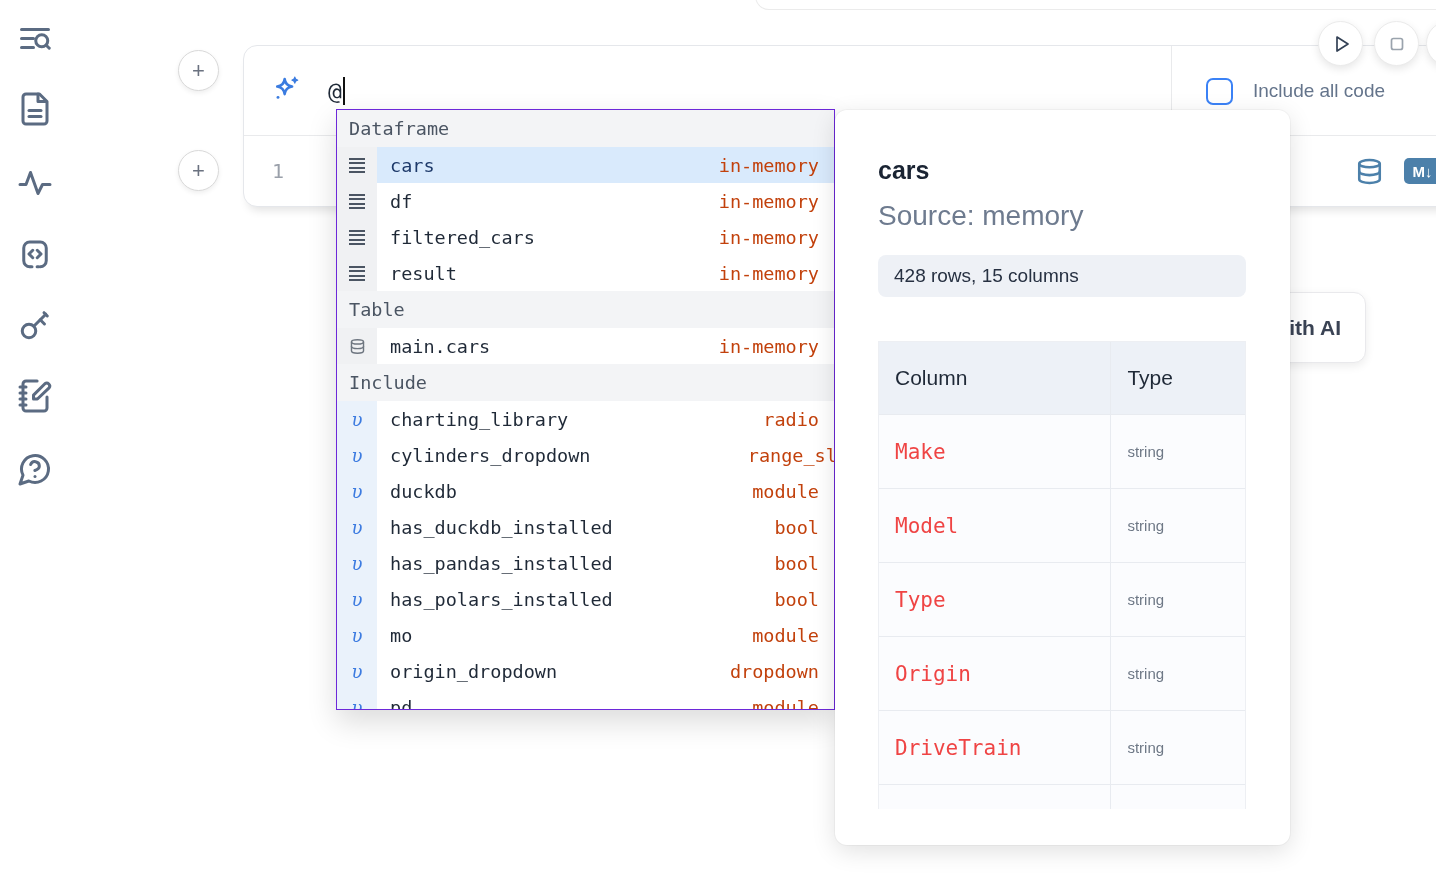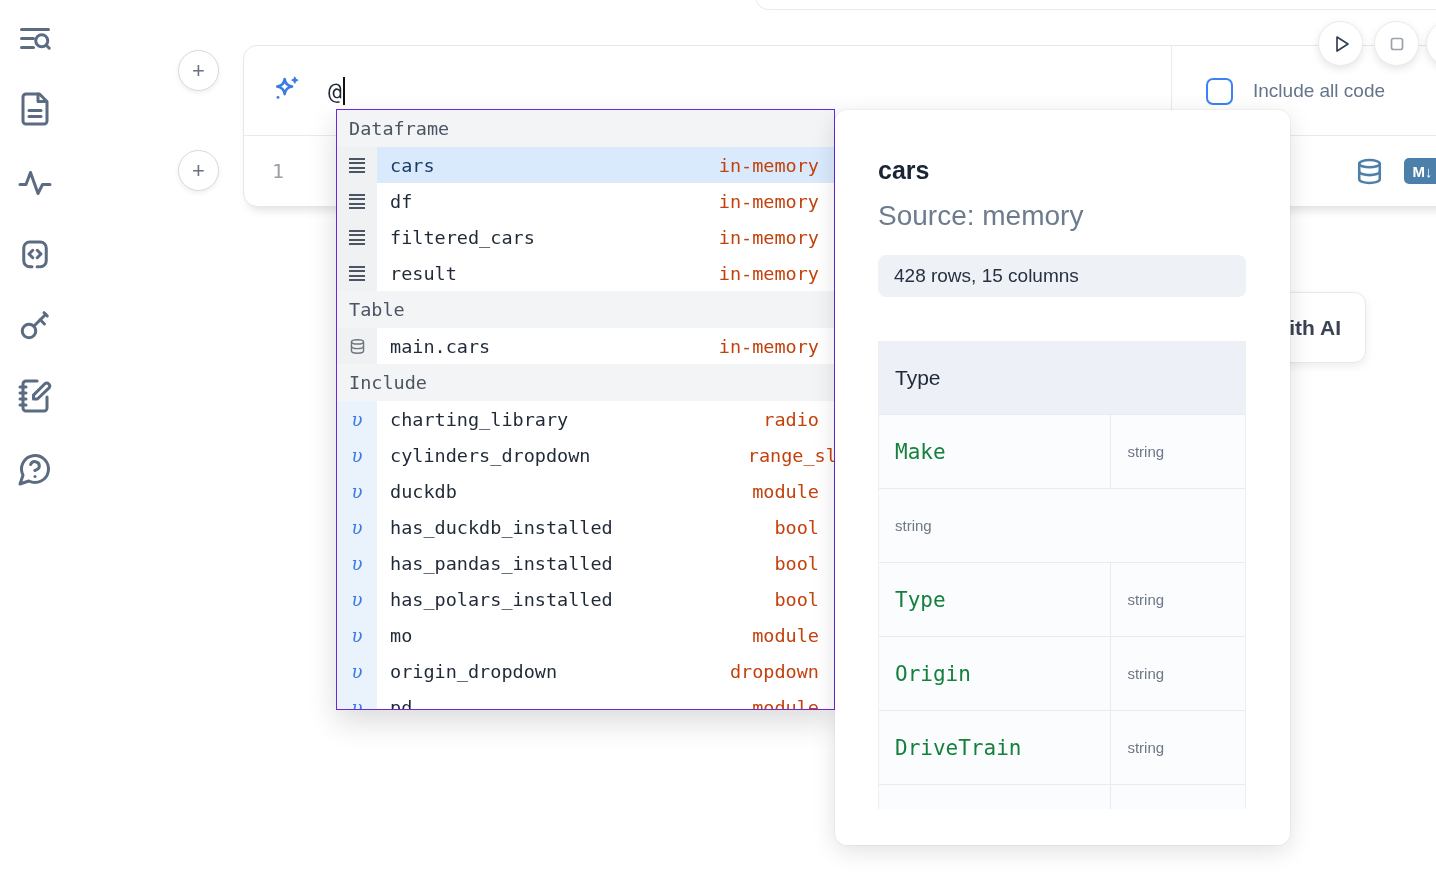--- a/index.html
+++ b/index.html
@@ -73,21 +73,21 @@
   .panel-title { font-size:25px; font-weight:bold; color:#1a2433; }
   .panel-source { margin-top:15px; font-size:28px; color:#6e7b8f; }
   .shape-chip { margin-top:23px; background:#eef1f6; border-radius:8px; padding:10px 16px; font-size:19px; color:#273142; }
   .schema { margin-top:44px; height:468px; overflow:hidden; border:1px solid #edeff3; border-bottom:none; }
   .s-row { display:flex; border-bottom:1px solid #e8ebf0; }
   .s-hdr { background:#edf1f7; height:73px; }
   .s-body { background:#fbfcfe; height:74px; }
   .s-c1 { width:63.5%; display:flex; align-items:center; padding-left:16px; border-right:1px solid #e8ebf0; }
   .s-c2 { width:36.5%; display:flex; align-items:center; padding-left:16px; }
   .s-hdr .s-c1, .s-hdr .s-c2 { font-size:21px; color:#1f2937; }
-  .s-body .s-c1 { font-family:"DejaVu Sans Mono", monospace; font-size:21px; color:#15803d; }
+  .s-body .s-c1 { font-family:"DejaVu Sans Mono", monospace; font-size:21px; color:#ef4444; }
   .s-body .s-c2 { font-size:15px; color:#6e7886; }
 </style>
 </head>
 <body>
 
 <div id="stage">
 
   <div class="sidebar">
     <div class="side-ic" style="top:21px">
       <svg width="36" height="36" viewBox="0 0 24 24">
@@ -309,27 +309,29 @@
     </div>
   </div>
 
   <div class="panel">
     <div class="panel-title">cars</div>
     <div class="panel-source">Source: memory</div>
     <div class="shape-chip">428 rows, 15 columns</div>
 
     <div class="schema">
       <div class="s-row s-hdr">
+        <div class="s-c1">Column</div>
         <div class="s-c2">Type</div>
       </div>
       <div class="s-row s-body">
         <div class="s-c1">Make</div>
         <div class="s-c2">string</div>
       </div>
       <div class="s-row s-body">
+        <div class="s-c1">Model</div>
         <div class="s-c2">string</div>
       </div>
       <div class="s-row s-body">
         <div class="s-c1">Type</div>
         <div class="s-c2">string</div>
       </div>
       <div class="s-row s-body">
         <div class="s-c1">Origin</div>
         <div class="s-c2">string</div>
       </div>

